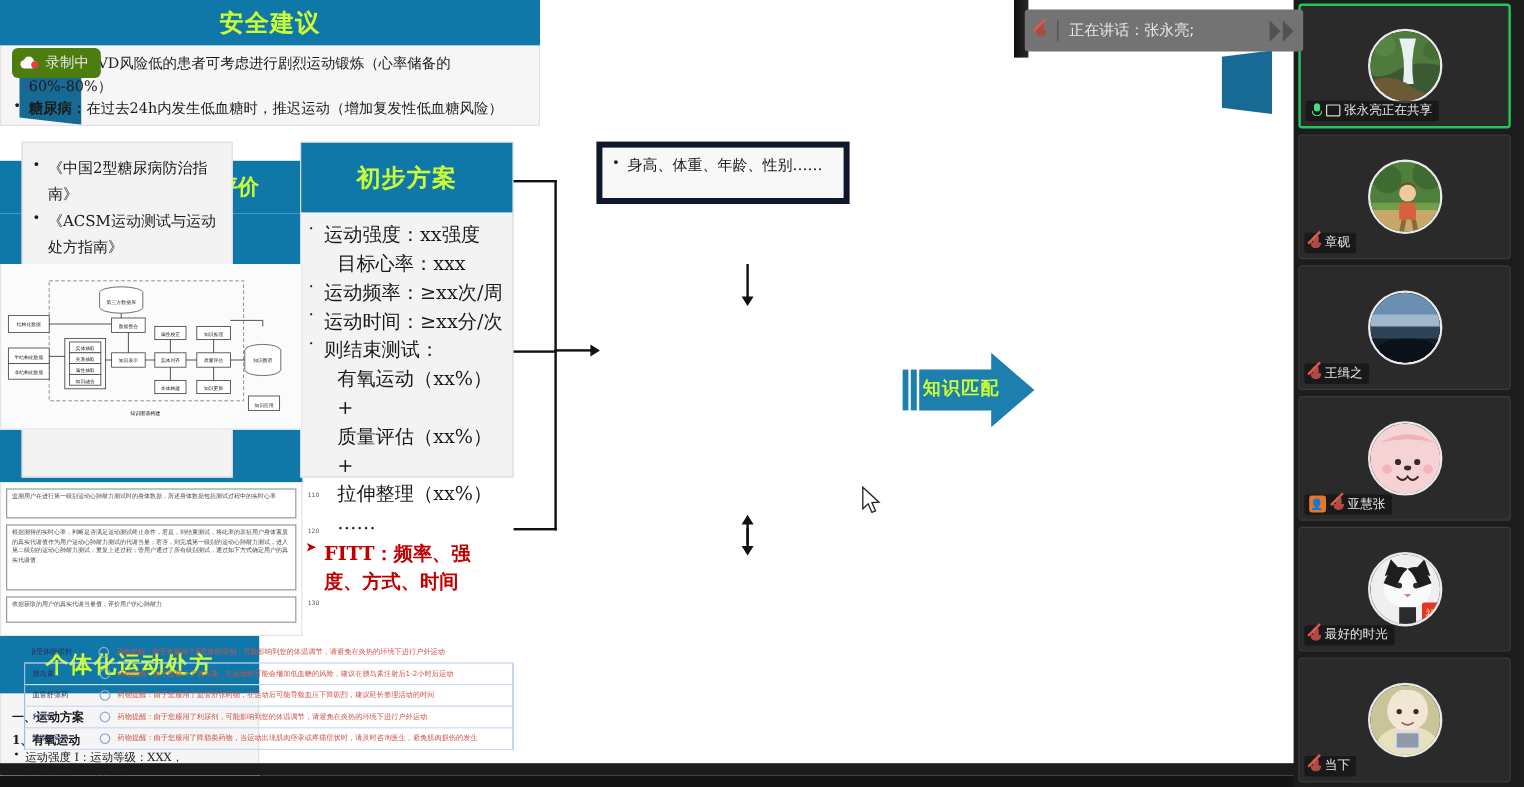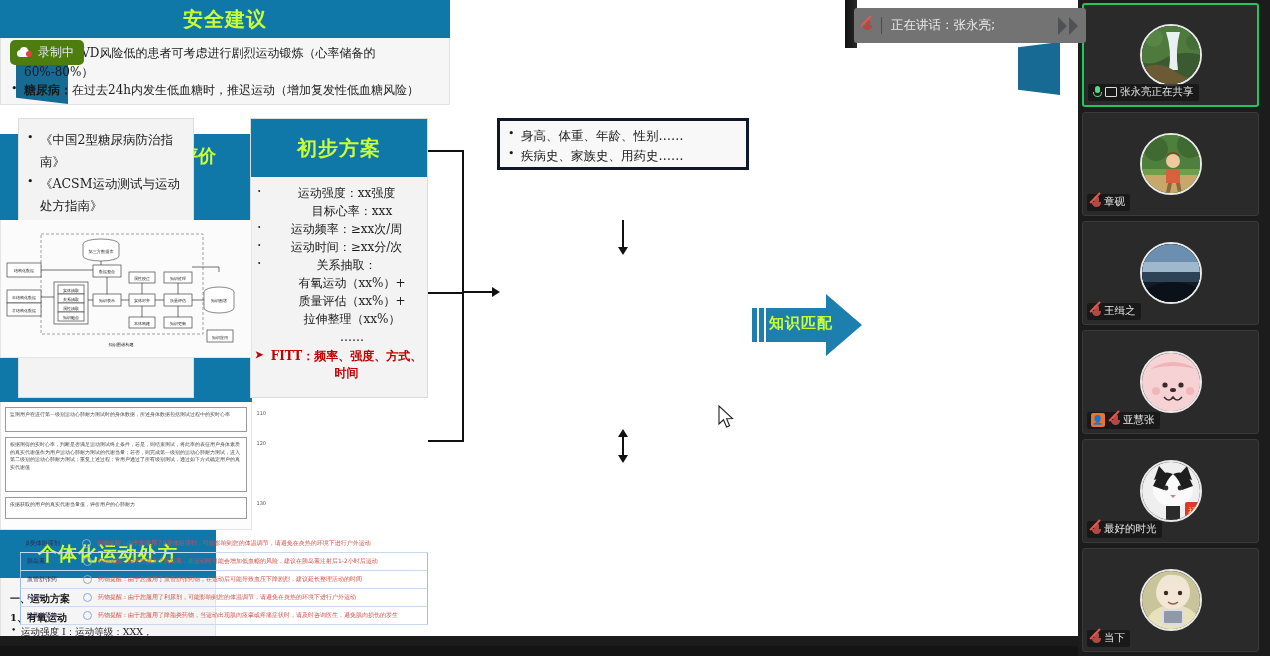--- a/index.html
+++ b/index.html
@@ -69,21 +69,21 @@
   ul.dt > li:before { content:"\00B7"; font-size:14px; top:-3px; }
 
   
   #clinical { left:18px; top:118px; width:176px; height:280px; }
   #clinical .hdr { height:58px; font-size:20px; letter-spacing:1px; }
   #clinical .bd { padding:10px 6px 4px 6px; font-size:12.5px; line-height:1.75; }
 
   
   #prelim { left:250px; top:118px; width:178px; height:280px; }
   #prelim .hdr { height:58px; font-size:20px; letter-spacing:1px; }
-  #prelim .bd { padding:7px 4px 2px 4px; font-size:12px; line-height:1.5;text-align:center; }
+  #prelim .bd { padding:7px 4px 2px 4px; font-size:16px; line-height:1.5; }
   #prelim .indent { padding-left:26px; display:block; }
   #prelim .fitt { color:#c00000; font-weight:700; position:relative; padding-left:15px; margin-top:2px; line-height:1.45;}
   #prelim .fitt:before { content:"\27A4"; position:absolute; left:0; top:0; font-size:10px; }
 
   
   #safety { left:18px; top:400px; width:450px; height:134px; border:none; background:transparent;}
   #safety .hdr { height:38px; font-size:20px; letter-spacing:1px; }
   #safety .bd { background:#f5f6f5; border:1px solid #e2e2e2; border-top:none;
                 padding:6px 8px 4px 8px; font-size:12px; line-height:1.55; }
   #safety b { font-weight:700; }
@@ -95,21 +95,21 @@
     height:18px; border-bottom:1px solid #c9d9ef;
     font-size:6px; color:#3a3a6a; white-space:nowrap; overflow:hidden;
     font-family:"DejaVu Sans","Liberation Sans",sans-serif;
   }
   .drugrow .nm { width:56px; flex:none; padding-left:6px; color:#2b2b55; }
   .drugrow .ic { width:9px; height:9px; border:1px solid #8fa9d8; border-radius:50%; flex:none;}
   .drugrow .ms { color:#d0504a; }
   .drugrow.alt { border-left:1px solid #9fbce8; border-right:1px solid #9fbce8; }
 
   
-  #basicinfo { left:497px; top:118px; width:252px; height:52px; background:#f7f8f7; border:3px solid #0f172a;}
+  #basicinfo { left:497px; top:118px; width:211px; height:52px; background:#f7f8f7; border:5px solid #0f172a;}
   #basicinfo .bd { padding:5px 6px; font-size:12.5px; line-height:1.6; }
 
   
   #screening { left:497px; top:170px; width:252px; height:44px; border:none;}
   #screening .hdr { height:44px; font-size:18px; }
 
   
   #kgraph { left:497px; top:255px; width:252px; height:180px; border:none;}
   #kgraph .hdr { height:42px; font-size:20px; letter-spacing:1px; }
   #kgraph .bd { background:#fbfbfb; border:1px solid #e4e4e4; border-top:none; height:138px; position:relative; overflow:hidden;}
@@ -250,21 +250,21 @@
       <div class="panel" id="prelim">
         <div class="hdr">初步方案</div>
         <div class="bd body-txt">
           <ul class="bl dt">
             <li>运动强度：xx强度</li>
           </ul>
           <span class="indent">目标心率：xxx</span>
           <ul class="bl dt">
             <li>运动频率：≥xx次/周</li>
             <li>运动时间：≥xx分/次</li>
-            <li>关系抽取：</li>
+            <li>则结束测试：</li>
           </ul>
           <span class="indent">有氧运动（xx%）+</span>
           <span class="indent">质量评估（xx%）+</span>
           <span class="indent">拉伸整理（xx%）</span>
           <span class="indent">……</span>
           <div class="fitt">FITT：频率、强度、方式、时间</div>
         </div>
       </div>
 
       <div id="safety">
@@ -310,21 +310,20 @@
       <div class="conn" style="left:428px; top:150px; width:36px; height:2px;"></div>
       <div class="conn" style="left:462px; top:291px; width:32px; height:2px;"></div>
       <div class="conn-head" style="left:492px; top:287px;"></div>
       <div class="conn" style="left:428px; top:440px; width:36px; height:2px;"></div>
       <div class="conn" style="left:462px; top:292px; width:2px; height:150px;"></div>
 
       <div class="panel" id="basicinfo">
         <div class="bd body-txt">
           <ul class="bl">
             <li>身高、体重、年龄、性别……</li>
-            <li>疾病史、家族史、用药史……</li>
           </ul>
         </div>
       </div>
 
       <div id="screening">
         <div class="hdr">运动前健康筛查和评价</div>
       </div>
 
       <div class="varrow" style="left:622px; top:220px; height:28px;"></div>
 

